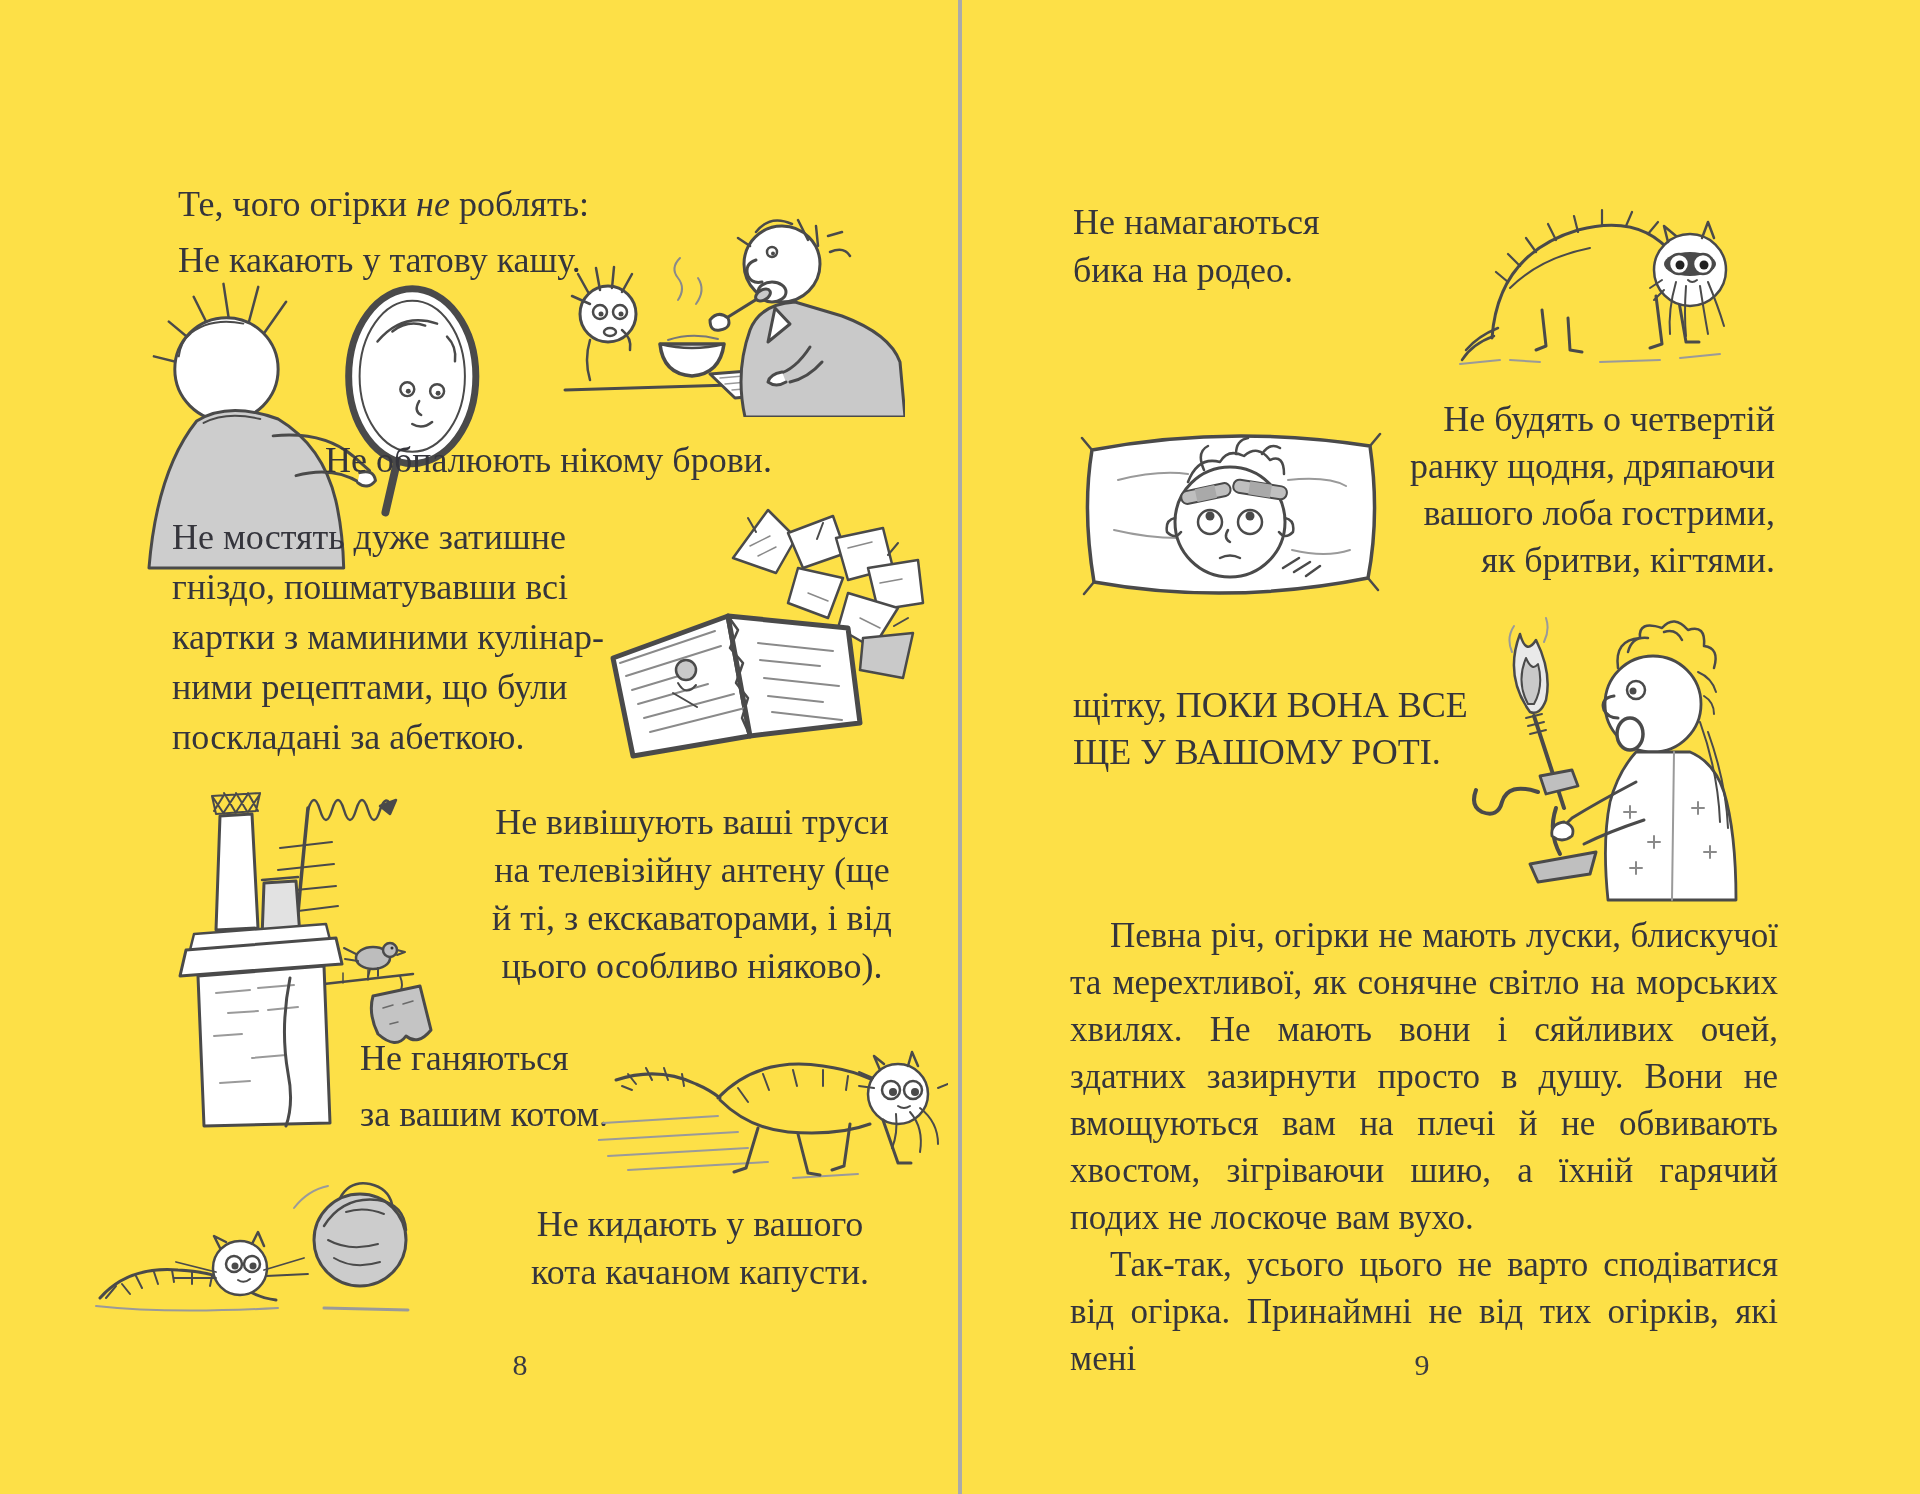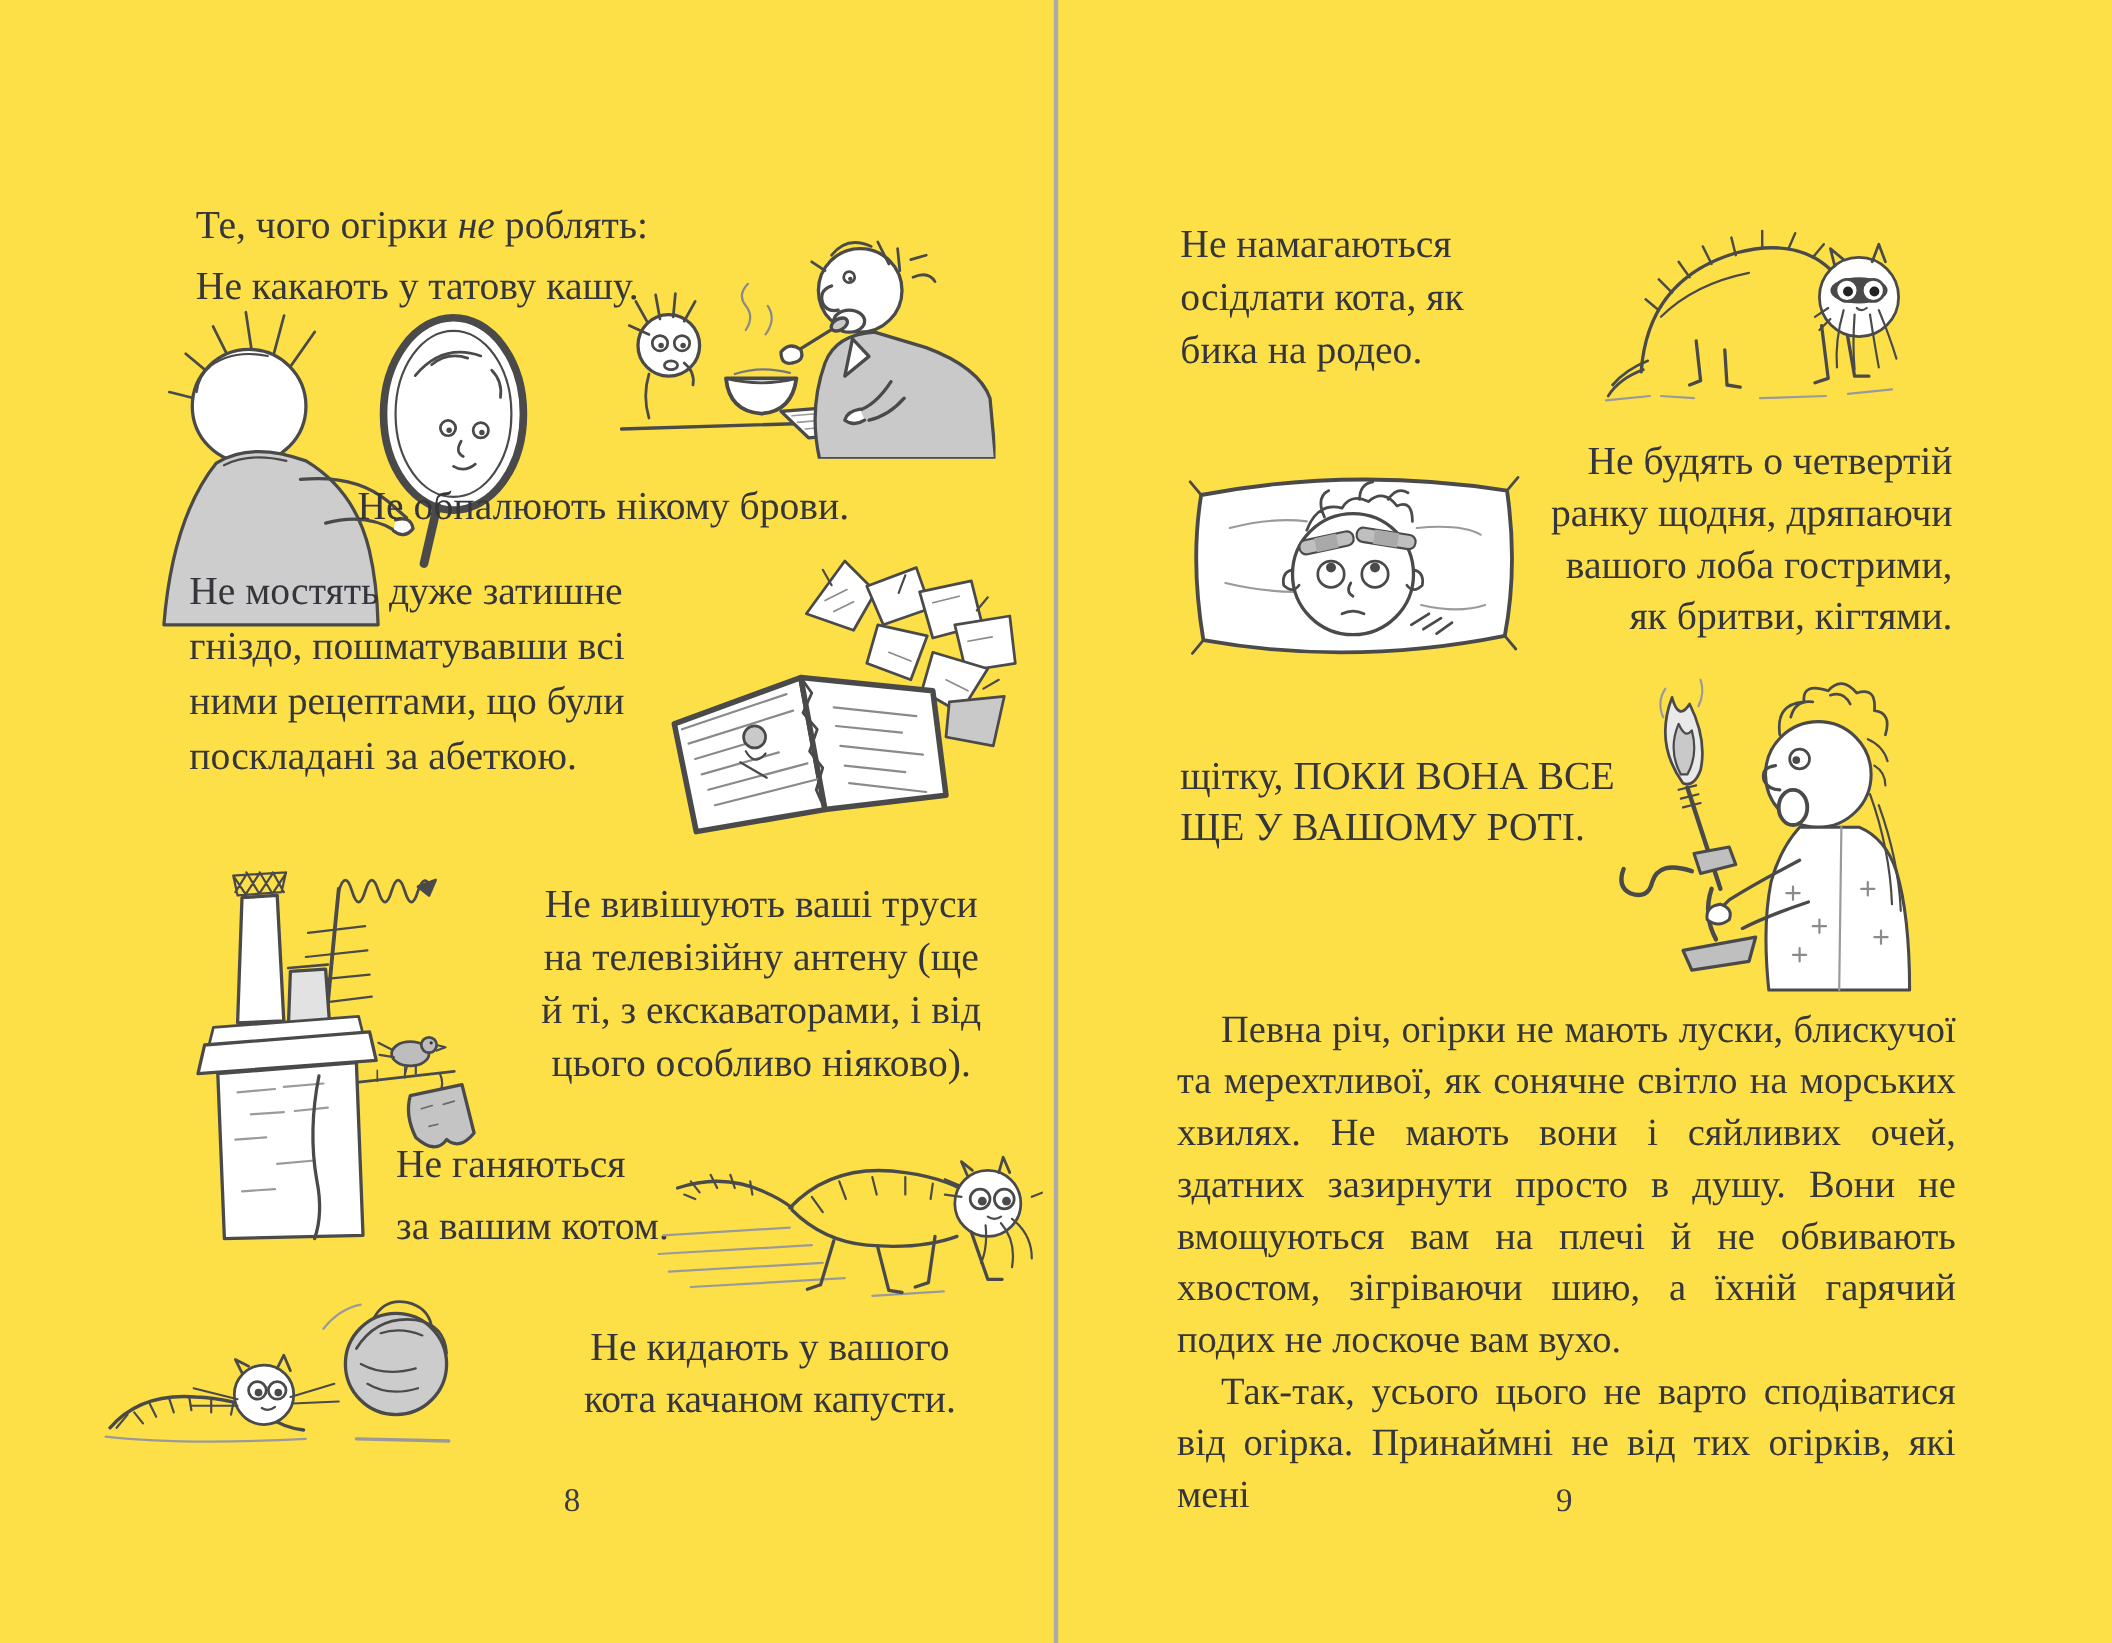--- a/index.html
+++ b/index.html
@@ -88,20 +88,21 @@
     </g>
   </svg>
 
   <div class="abs txt" style="left:325px;top:435px;">
     <div>Не обпалюють нікому брови.</div>
   </div>
 
   <div class="abs txt" style="left:172px;top:512px;">
     <div>Не мостять дуже затишне</div>
     <div>гніздо, пошматувавши всі</div>
+    <div>картки з маминими кулінар-</div>
     <div>ними рецептами, що були</div>
     <div>поскладані за абеткою.</div>
   </div>
 
   <svg class="ill" style="left:598px;top:498px;" width="330" height="265" viewBox="0 0 330 265">
     <g stroke="#4a4a4a" stroke-width="2.5" fill="none" stroke-linecap="round" stroke-linejoin="round">
       <path d="M135,60 L170,12 L198,40 L178,75 Z" fill="#ffffff"></path>
       <path d="M190,35 L235,18 L248,55 L205,70 Z" fill="#ffffff"></path>
       <path d="M238,40 L285,30 L295,70 L250,82 Z" fill="#ffffff"></path>
       <path d="M270,70 L320,62 L325,105 L280,112 Z" fill="#ffffff"></path>
@@ -206,21 +207,20 @@
 
   <div class="abs txt center" style="left:520px;top:1200px;width:360px;line-height:48px;">
     <div>Не кидають у вашого</div>
     <div>кота качаном капусти.</div>
   </div>
 
   <div class="abs pagenum" style="left:420px;top:1348px;width:200px;">8</div>
 
   <div class="abs txt" style="left:1073px;top:198px;line-height:48px;">
     <div>Не намагаються</div>
-    <div>осідлати кота, як</div>
     <div>бика на родео.</div>
   </div>
 
   <svg class="ill" style="left:1450px;top:178px;" width="310" height="190" viewBox="0 0 310 190">
     <g stroke="#4a4a4a" stroke-width="2.5" fill="none" stroke-linecap="round" stroke-linejoin="round">
       <path d="M42,160 Q48,76 128,52 Q196,34 228,84" stroke-width="3"></path>
       <path d="M60,110 Q90,80 140,70" stroke-width="2"></path>
       <path d="M58,104 l-12,-10 M70,88 l-12,-12 M86,74 l-10,-14 M106,62 l-8,-16 M128,54 l-4,-16 M152,48 l0,-16 M176,48 l6,-14 M198,56 l10,-12" stroke-width="2.2"></path>
       <path d="M44,158 Q22,166 12,182 M48,150 Q28,158 16,172"></path>
       <path d="M92,132 L96,168 M96,168 l-10,4 M118,140 L120,172 M120,172 l12,2 M206,118 L212,166 M212,166 l-12,4 M228,118 L236,164 M236,164 l13,0" stroke-width="3"></path>

